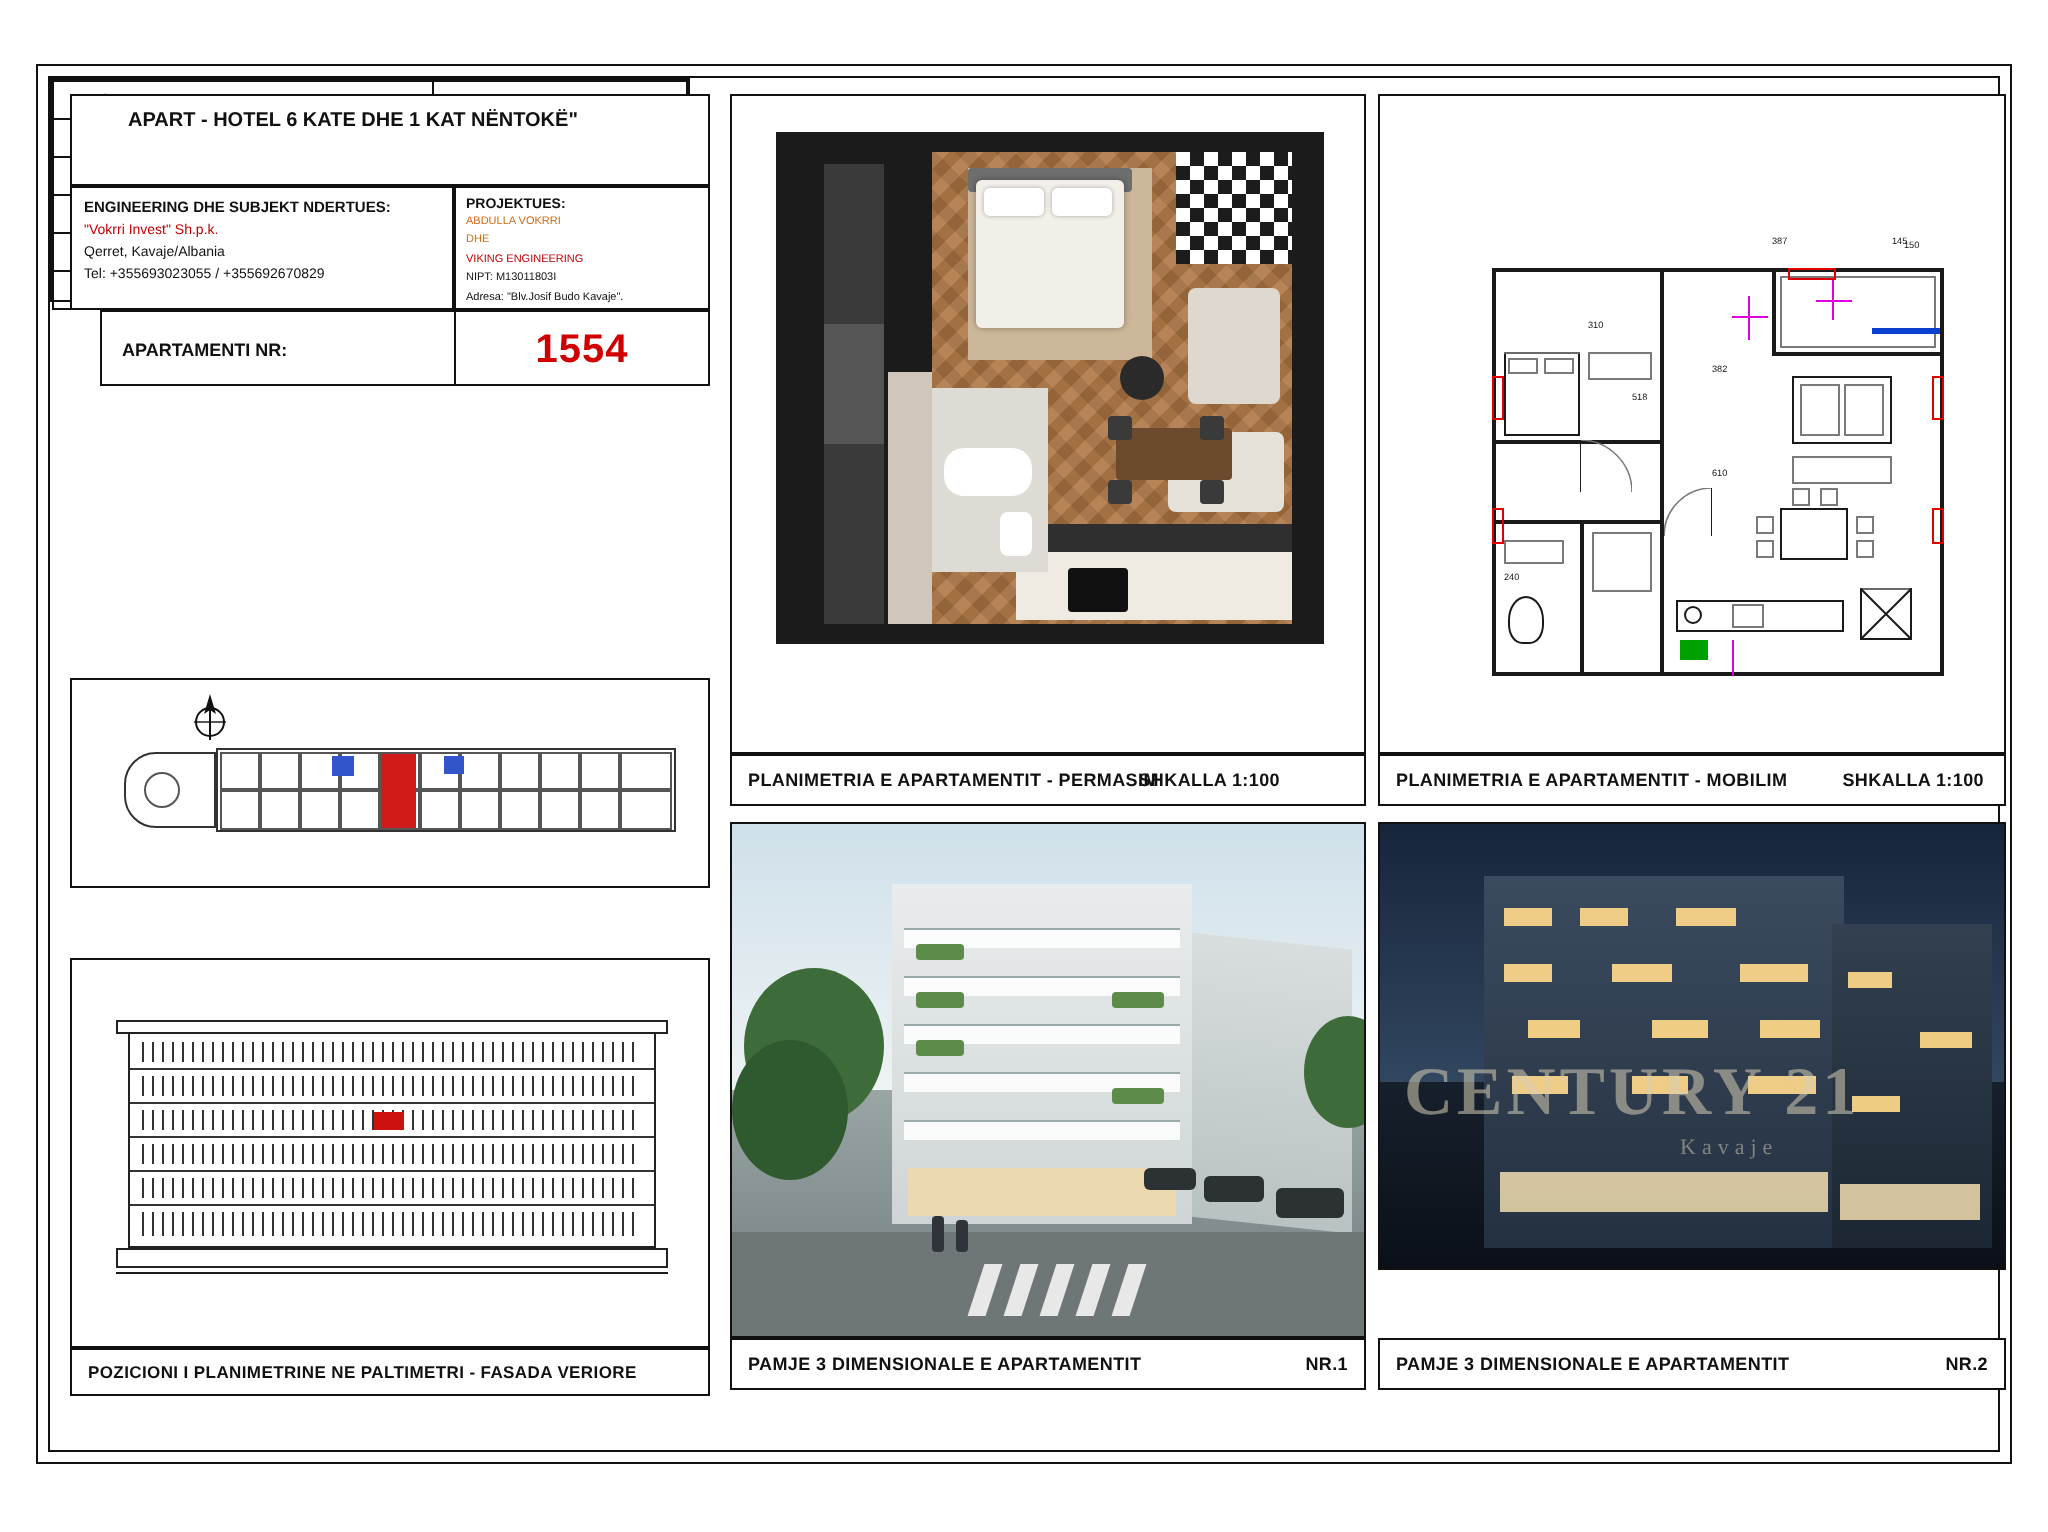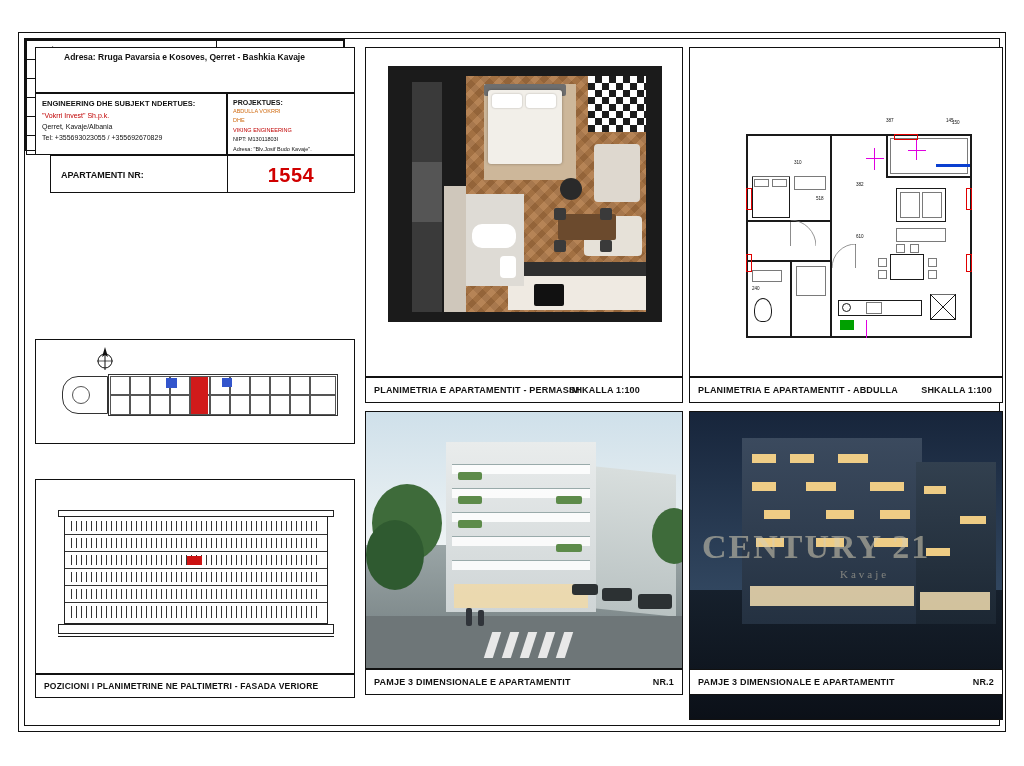--- a/index.html
+++ b/index.html
@@ -51,21 +51,21 @@
   #elevcap{left:10px;top:635px;width:320px;height:24px;font-size:8.5px;}
 
   
   #planperspective{left:340px;top:8px;width:318px;height:330px;}
   #planperspcap{left:340px;top:338px;width:318px;height:26px;}
   #planmob{left:664px;top:8px;width:314px;height:330px;}
   #planmobcap{left:664px;top:338px;width:314px;height:26px;}
 
   #render1{left:340px;top:372px;width:318px;height:258px;}
   #render1cap{left:340px;top:630px;width:318px;height:26px;}
-  #render2{left:664px;top:372px;width:314px;height:309px;}
+  #render2{left:664px;top:372px;width:314px;height:224px;}
   #render2cap{left:664px;top:630px;width:314px;height:26px;}
 
   
   .persp{position:absolute;inset:0;overflow:hidden;background:#fff;}
   .persp-img{position:absolute;left:22px;top:18px;width:274px;height:256px;background:#1b1b1b;}
   .floorwood{position:absolute;left:78px;top:10px;width:180px;height:236px;
     background:
       repeating-linear-gradient(45deg,#b07a48 0 7px,#a06c3e 7px 14px),
       #a87142;}
   .floorwood2{position:absolute;left:78px;top:10px;width:180px;height:236px;
@@ -148,21 +148,21 @@
   .c21{position:absolute;left:12px;top:116px;width:292px;font-size:34px;font-weight:bold;color:rgba(215,205,180,.55);letter-spacing:2px;font-family:"Liberation Serif",serif;}
   .c21sub{position:absolute;left:150px;top:156px;font-size:11px;color:rgba(215,205,180,.5);letter-spacing:3px;font-family:"Liberation Serif",serif;}
 </style>
 </head>
 <body>
 
 <div class="sheet">
   <div class="inner">
 
     <div class="panel" id="titleblock">
-      <div class="t2">Adresa: Rruga Pavarsia e Kosoves, Qerret - Bashkia Kavaje</div>
+      <div class="t1">APART - HOTEL 6 KATE DHE 1 KAT NËNTOKË"</div>
     </div>
 
     <div class="panel" id="investor">
       <div class="hdr">ENGINEERING DHE SUBJEKT NDERTUES:</div>
       <div class="l red">"Vokrri Invest" Sh.p.k.</div>
       <div class="l">Qerret, Kavaje/Albania</div>
       <div class="l">Tel: +355693023055 / +355692670829</div>
     </div>
 
     <div class="panel" id="projektues">
@@ -403,21 +403,21 @@
         <div class="dimtext" style="left:256px;top:70px;">145</div>
         <div class="dimtext" style="left:104px;top:112px;">310</div>
         <div class="dimtext" style="left:166px;top:134px;">382</div>
         <div class="dimtext" style="left:126px;top:148px;">518</div>
         <div class="dimtext" style="left:166px;top:186px;">610</div>
         <div class="dimtext" style="left:62px;top:238px;">240</div>
         <div class="dimtext" style="left:262px;top:72px;">150</div>
       </div>
     </div>
     <div class="caption" id="planmobcap">
-      <span>PLANIMETRIA E APARTAMENTIT - ABDULLA</span>
+      <span>PLANIMETRIA E APARTAMENTIT - MOBILIM</span>
       <span class="cap-scale" style="right:10px;">SHKALLA 1:100</span>
     </div>
 
     <div class="panel" id="render1">
       <div class="r1">
         <div class="sky1"></div>
         <div class="ground1"></div>
 
         <div class="bldg1b"></div>
         <div class="bldg1">

